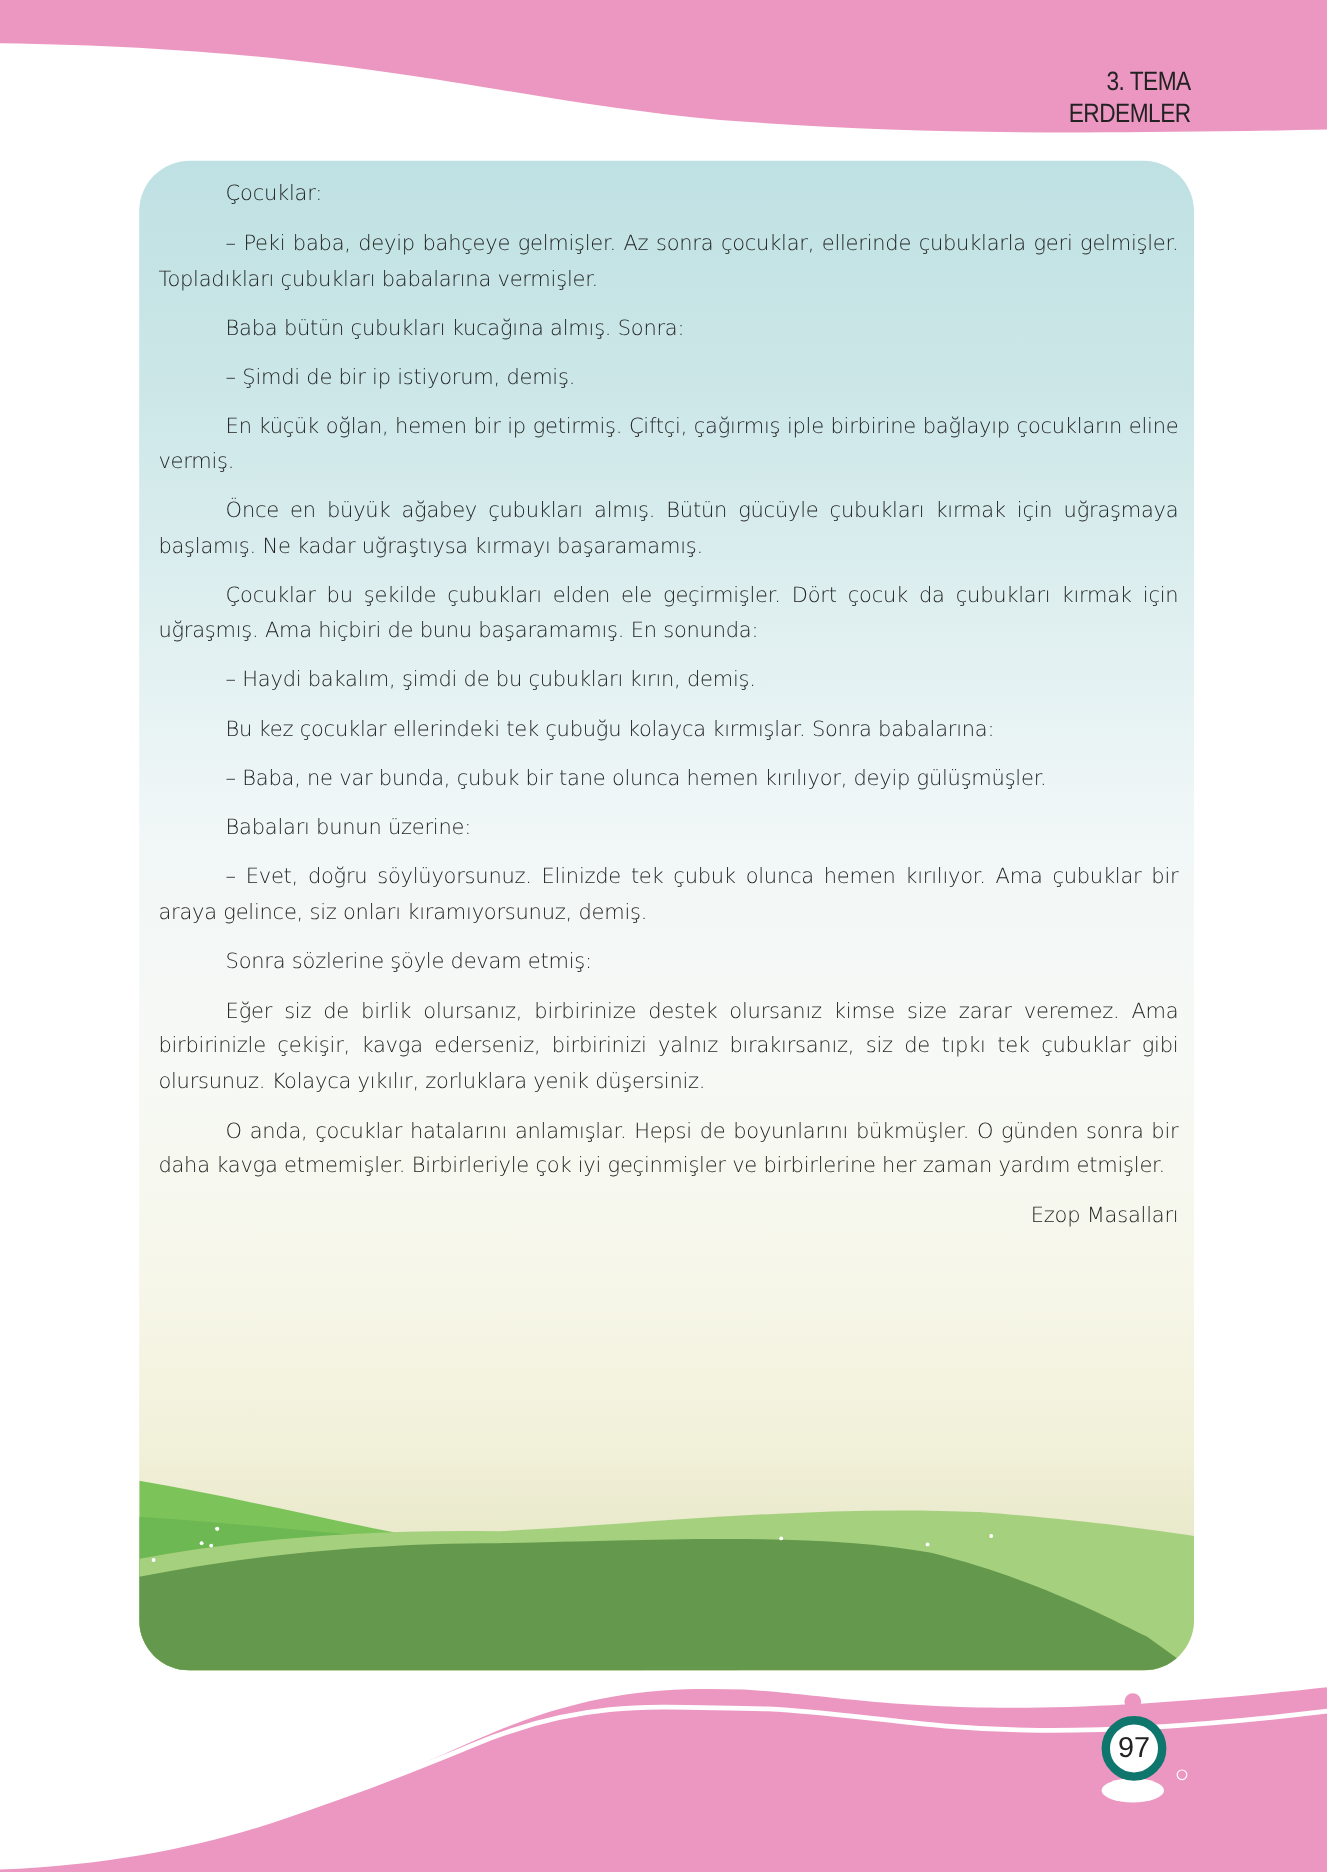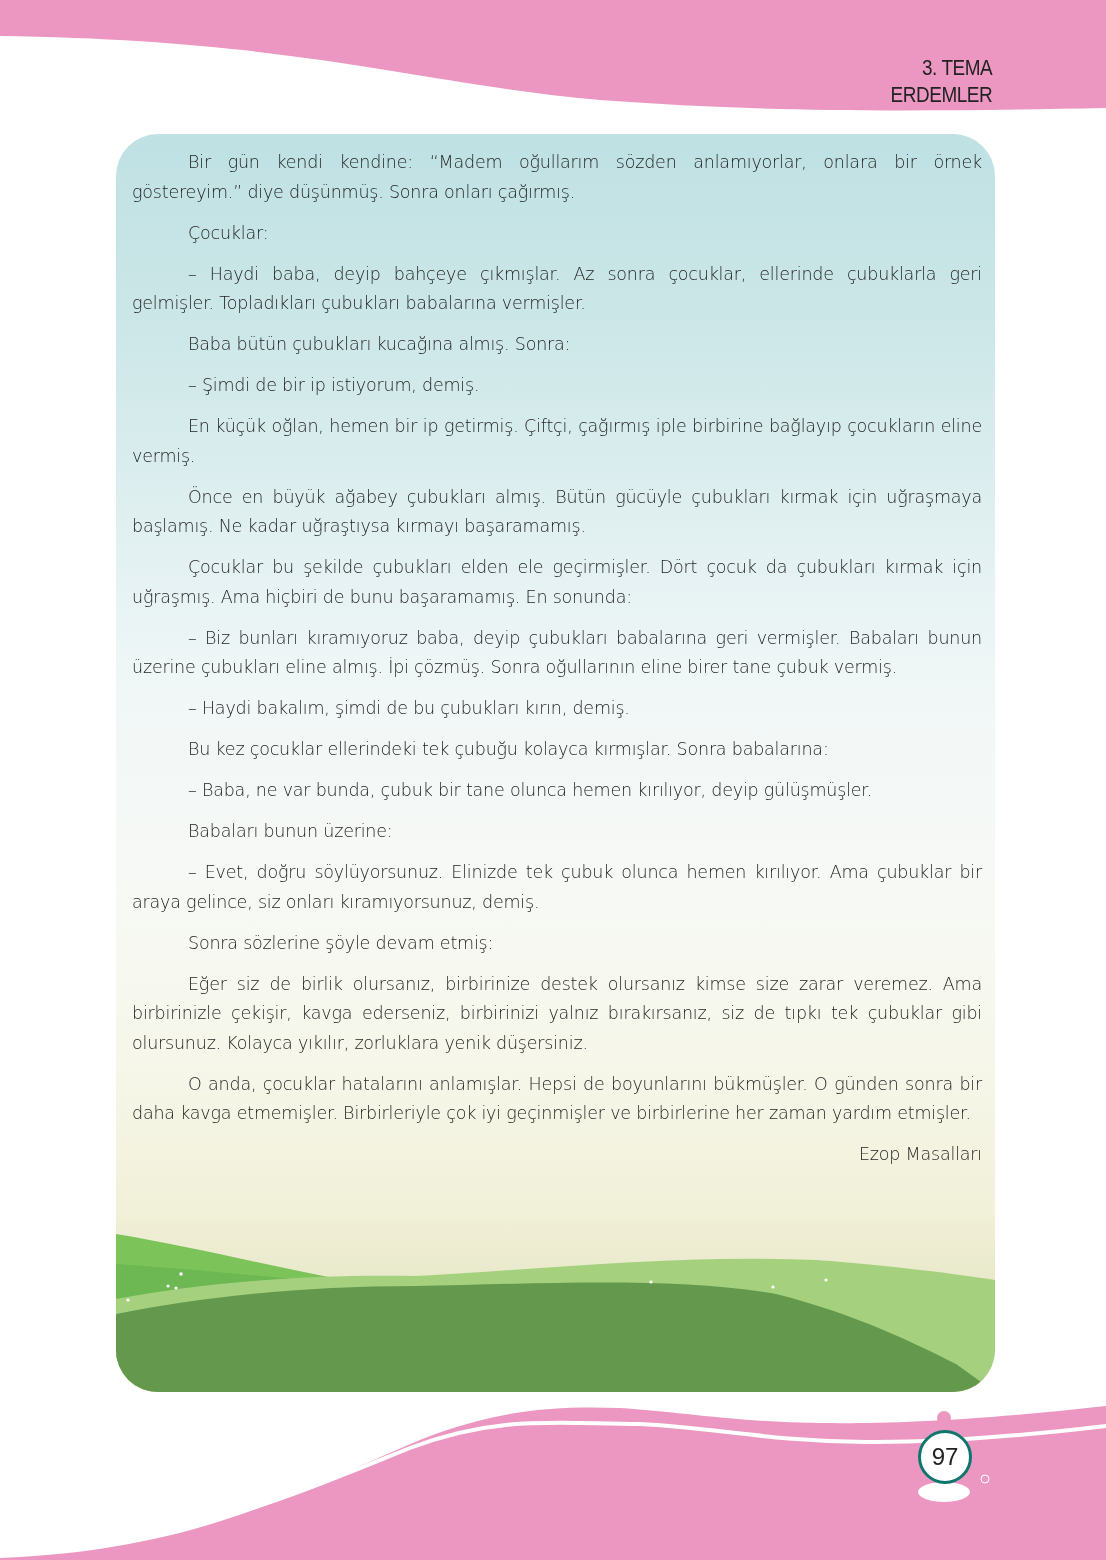--- a/index.html
+++ b/index.html
@@ -26,21 +26,21 @@
     position:absolute; left:16px; top:14px; width:850px;
     font-family:"DejaVu Sans", sans-serif; font-weight:200;
     font-size:17.5px; line-height:29.5px; color:#1f1f1f;
     text-align:justify; letter-spacing:-0.2px;
   }
   .story p { margin:0 0 11.5px 0; text-indent:56px; }
   .story .source { text-align:right; text-indent:0; margin-top:0; }
   .grass { position:absolute; left:0; top:1080px; width:879px; height:178px; }
   .page-badge {
     position:absolute; left:918px; top:1430px; width:54px; height:54px;
-    border-radius:50%; background:#fff; border:3px solid #0f766e;
+    border-radius:50%; background:#fff; border:7px solid #0f766e;
     display:flex; align-items:center; justify-content:center;
     font-family:"Liberation Sans", sans-serif; font-size:24px; color:#222;
     box-sizing:border-box;
   }
 </style>
 </head>
 <body>
 
 <svg class="top-wave" viewBox="0 0 1106 130" preserveAspectRatio="none">
   <path d="M0,0 H1106 V108 C900,112 760,112 600,100 C420,84 300,40 0,36 Z" fill="#ec97c1"></path>
@@ -60,29 +60,27 @@
     <circle cx="65" cy="60" r="1.8" fill="#fff"></circle>
     <circle cx="52" cy="72" r="1.6" fill="#fff"></circle>
     <circle cx="60" cy="74" r="1.6" fill="#fff"></circle>
     <circle cx="12" cy="86" r="1.6" fill="#fff"></circle>
     <circle cx="535" cy="68" r="1.6" fill="#fff"></circle>
     <circle cx="657" cy="73" r="1.6" fill="#fff"></circle>
     <circle cx="710" cy="66" r="1.6" fill="#fff"></circle>
   </svg>
 
   <div class="story">
-    <p>Bir gün kendi kendine: “Madem oğullarım sözden anlamıyorlar, onlara bir örnek göstereyim.” diye düşünmüş. Sonra onları çağırmış.</p>
     <p>Çocuklar:</p>
-    <p>– Haydi baba, deyip bahçeye çıkmışlar. Az sonra çocuklar, ellerinde çubuklarla geri gelmişler. Topladıkları çubukları babalarına vermişler.</p>
+    <p>– Peki baba, deyip bahçeye gelmişler. Az sonra çocuklar, ellerinde çubuklarla geri gelmişler. Topladıkları çubukları babalarına vermişler.</p>
     <p>Baba bütün çubukları kucağına almış. Sonra:</p>
     <p>– Şimdi de bir ip istiyorum, demiş.</p>
     <p>En küçük oğlan, hemen bir ip getirmiş. Çiftçi, çağırmış iple birbirine bağlayıp çocukların eline vermiş.</p>
     <p>Önce en büyük ağabey çubukları almış. Bütün gücüyle çubukları kırmak için uğraşmaya başlamış. Ne kadar uğraştıysa kırmayı başaramamış.</p>
     <p>Çocuklar bu şekilde çubukları elden ele geçirmişler. Dört çocuk da çubukları kırmak için uğraşmış. Ama hiçbiri de bunu başaramamış. En sonunda:</p>
-    <p>– Biz bunları kıramıyoruz baba, deyip çubukları babalarına geri vermişler. Babaları bunun üzerine çubukları eline almış. İpi çözmüş. Sonra oğullarının eline birer tane çubuk vermiş.</p>
     <p>– Haydi bakalım, şimdi de bu çubukları kırın, demiş.</p>
     <p>Bu kez çocuklar ellerindeki tek çubuğu kolayca kırmışlar. Sonra babalarına:</p>
     <p>– Baba, ne var bunda, çubuk bir tane olunca hemen kırılıyor, deyip gülüşmüşler.</p>
     <p>Babaları bunun üzerine:</p>
     <p>– Evet, doğru söylüyorsunuz. Elinizde tek çubuk olunca hemen kırılıyor. Ama çubuklar bir araya gelince, siz onları kıramıyorsunuz, demiş.</p>
     <p>Sonra sözlerine şöyle devam etmiş:</p>
     <p>Eğer siz de birlik olursanız, birbirinize destek olursanız kimse size zarar veremez. Ama birbirinizle çekişir, kavga ederseniz, birbirinizi yalnız bırakırsanız, siz de tıpkı tek çubuklar gibi olursunuz. Kolayca yıkılır, zorluklara yenik düşersiniz.</p>
     <p>O anda, çocuklar hatalarını anlamışlar. Hepsi de boyunlarını bükmüşler. O günden sonra bir daha kavga etmemişler. Birbirleriyle çok iyi geçinmişler ve birbirlerine her zaman yardım etmişler.</p>
     <p class="source">Ezop Masalları</p>
   </div>

